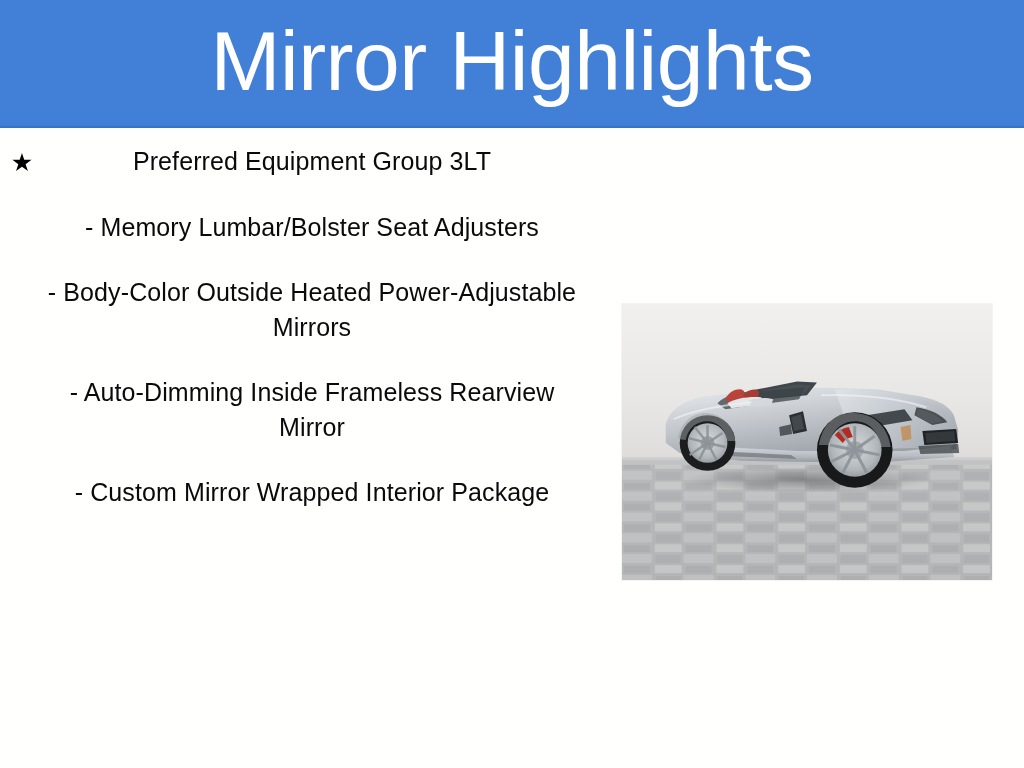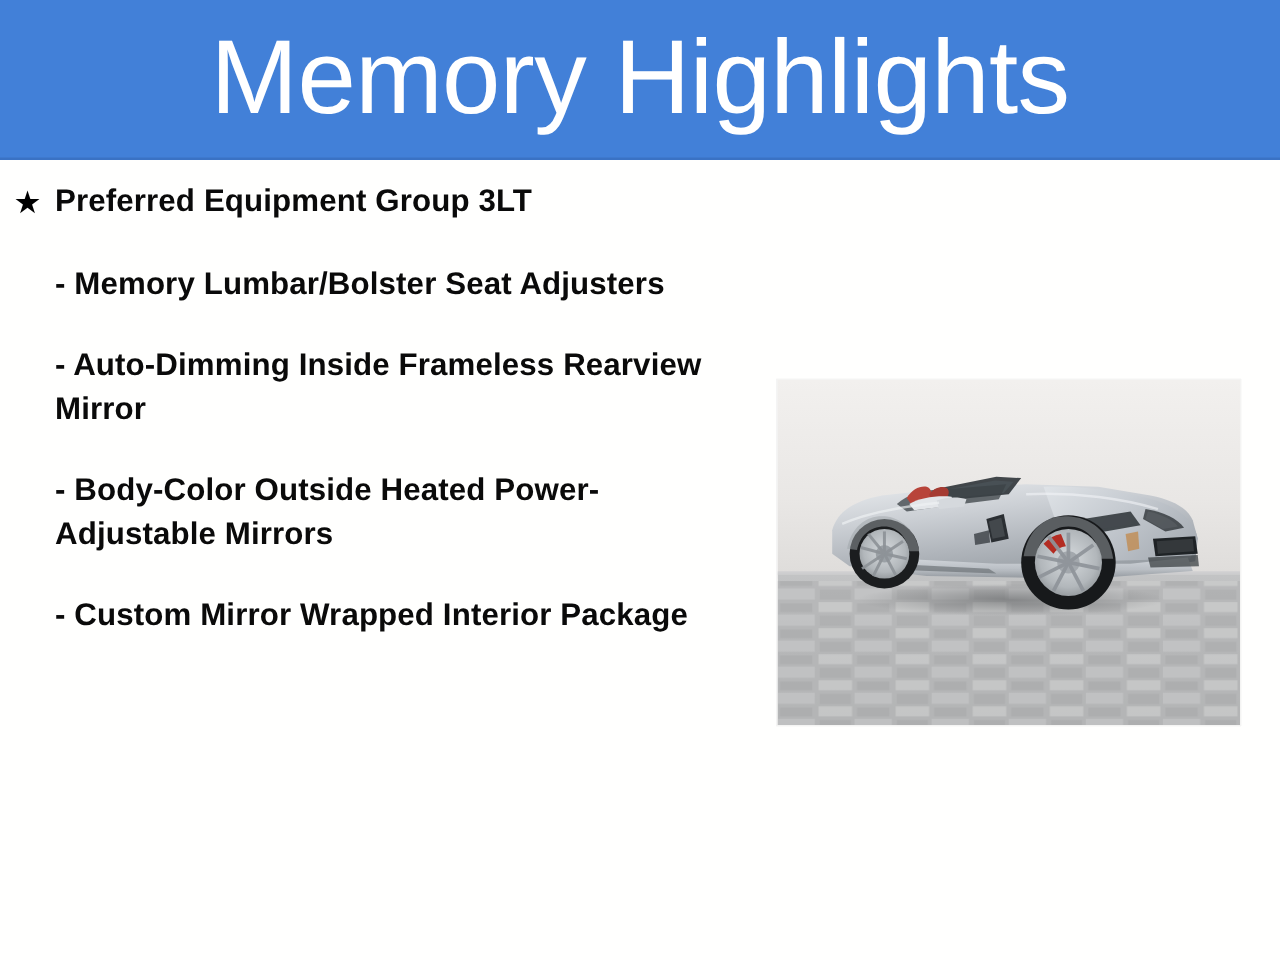--- a/index.html
+++ b/index.html
@@ -92,26 +92,27 @@
   .bullet-spacer {
     width: 44px;
     flex: 0 0 44px;
   }
 
   .highlight-text {
     flex: 1 1 auto;
     color: #0a0a0a;
     font-family: "Liberation Sans", sans-serif;
     font-size: 25px;
-    font-weight: bold;
+    font-weight: normal;
     line-height: 35px;
     letter-spacing: 0.1px;
     padding-top: 22px;
     padding-right: 20px;
     word-wrap: break-word;
+    text-align: center;
   }
 
   .highlight-row.sub .highlight-text {
     padding-top: 30px;
   }
 
   .highlight-row.first .highlight-text,
   .highlight-row.first .bullet-star {
     padding-top: 16px;
   }
@@ -134,47 +135,47 @@
     width: 100%;
     height: 100%;
   }
 </style>
 </head>
 <body>
 
 <div id="slide">
 
   <div id="header-banner">
-    <h1 id="page-title">Memory Highlights</h1>
+    <h1 id="page-title">Mirror Highlights</h1>
   </div>
 
   <div id="content">
 
     <ul id="highlights-list">
 
       <li class="highlight-row first">
         <span class="bullet-star">★</span>
         <span class="highlight-text">Preferred Equipment Group 3LT</span>
       </li>
 
 
       <li class="highlight-row sub">
         <span class="bullet-spacer"></span>
         <span class="highlight-text">- Memory Lumbar/Bolster Seat Adjusters</span>
       </li>
 
 
       <li class="highlight-row sub">
         <span class="bullet-spacer"></span>
-        <span class="highlight-text">- Auto-Dimming Inside Frameless Rearview Mirror</span>
+        <span class="highlight-text">- Body-Color Outside Heated Power-Adjustable Mirrors</span>
       </li>
 
       <li class="highlight-row sub">
         <span class="bullet-spacer"></span>
-        <span class="highlight-text">- Body-Color Outside Heated Power-Adjustable Mirrors</span>
+        <span class="highlight-text">- Auto-Dimming Inside Frameless Rearview Mirror</span>
       </li>
 
       <li class="highlight-row sub">
         <span class="bullet-spacer"></span>
         <span class="highlight-text">- Custom Mirror Wrapped Interior Package</span>
       </li>
 
     </ul>
 
     <div id="vehicle-photo">

